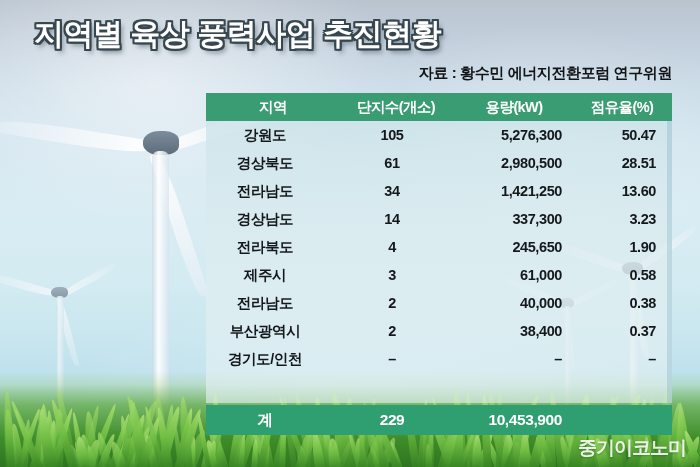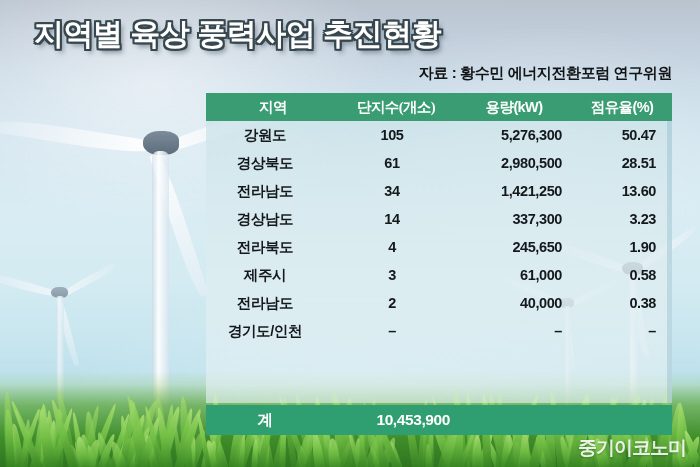--- a/index.html
+++ b/index.html
@@ -179,21 +179,21 @@
     color: #ffffff;
     font-size: 14.5px;
     font-weight: bold;
     height: 28px;
     letter-spacing: -0.6px;
     text-align: center;
     border: none;
     padding: 0;
   }
   #data-table thead th.h-region { text-align: center; }
-  #data-table thead th.h-sites  { text-align: center; font-family: Liberation Serif, serif; }
+  #data-table thead th.h-sites  { text-align: center; }
   #data-table thead th.h-cap    { text-align: center; }
   #data-table thead th.h-share  { text-align: center; padding-right: 4px; }
 
   #data-table tbody tr { height: 28px; }
   #data-table tbody td {
     color: #14181c;
     font-weight: bold;
     font-size: 14.5px;
     letter-spacing: -0.4px;
     padding: 0;
@@ -568,28 +568,35 @@
           <td class="v-cap">61,000</td>
           <td class="v-share">0.58</td>
         </tr>
         <tr>
           <td class="v-region">전라남도</td>
           <td class="v-sites">2</td>
           <td class="v-cap">40,000</td>
           <td class="v-share">0.38</td>
         </tr>
         <tr>
+          <td class="v-region">부산광역시</td>
+          <td class="v-sites">2</td>
+          <td class="v-cap">38,400</td>
+          <td class="v-share">0.37</td>
+        </tr>
+        <tr>
           <td class="v-region">경기도/인천</td>
           <td class="v-sites">–</td>
           <td class="v-cap">–</td>
           <td class="v-share">–</td>
         </tr>
       </tbody>
   </table>
 
   <div id="total-row">
     <span class="t-region">계</span>
+    <span class="t-sites">229</span>
     <span class="t-cap">10,453,900</span>
   </div>
 
   <div id="watermark">중기이코노미</div>
 
 </div>
 
 </body></html>

